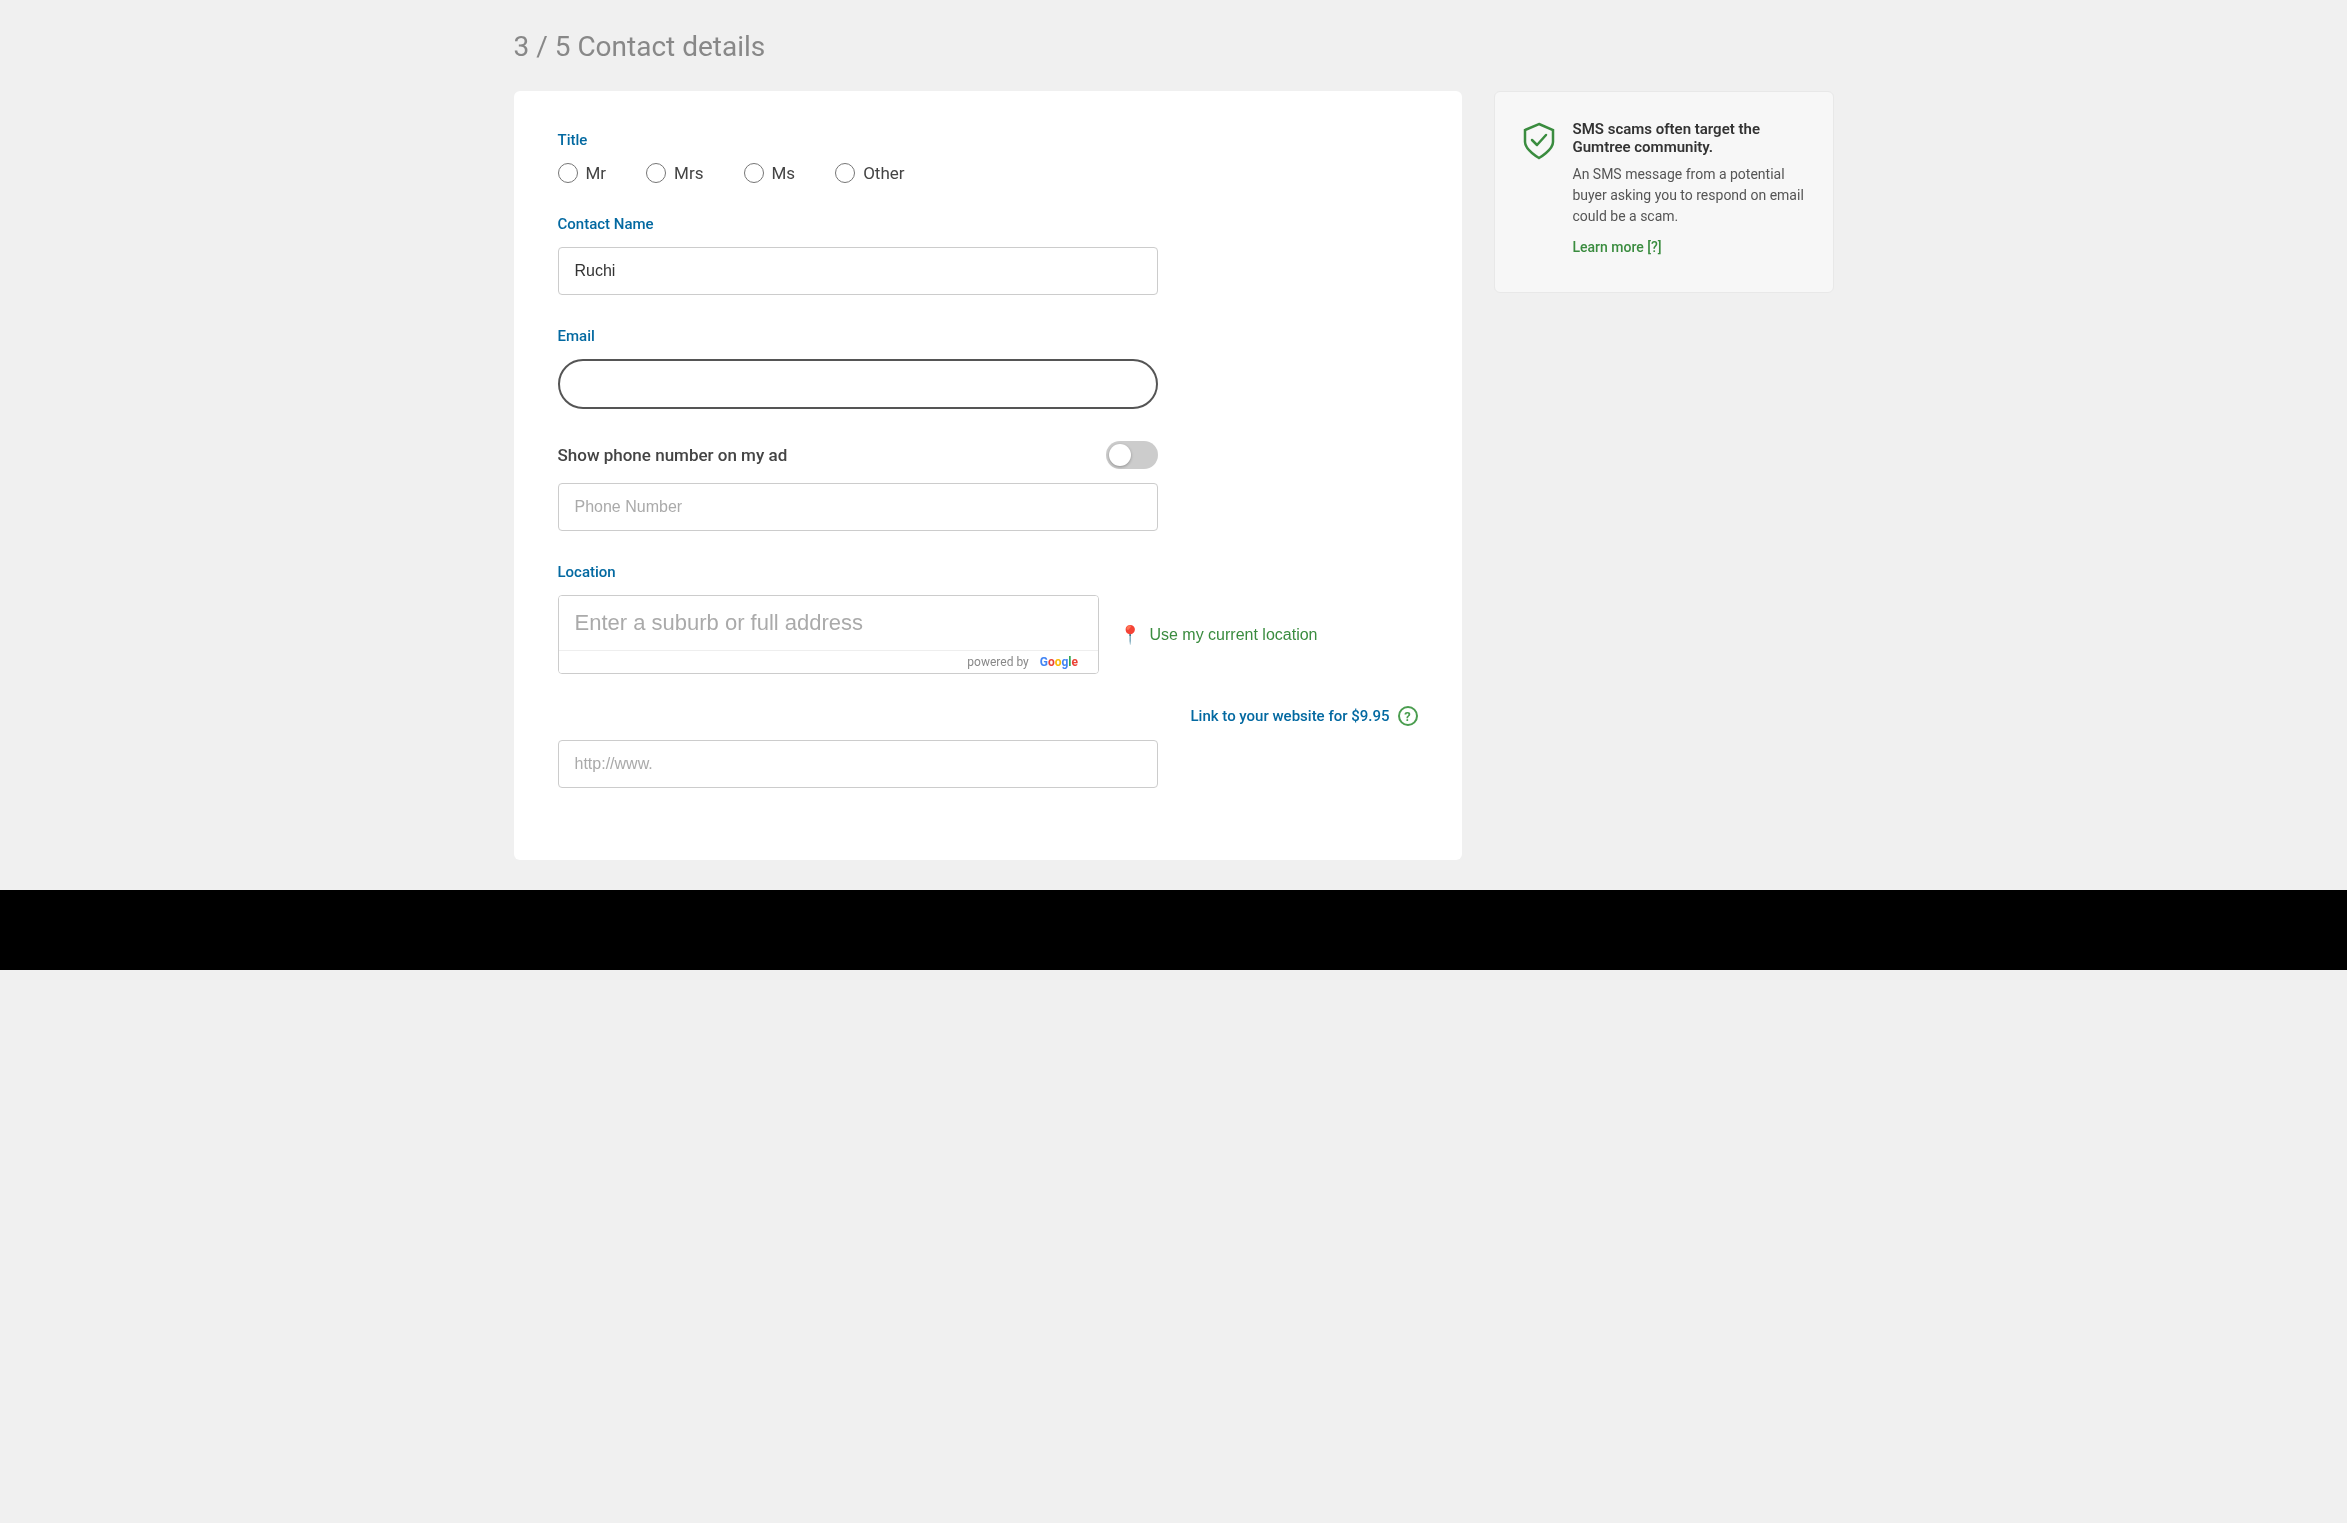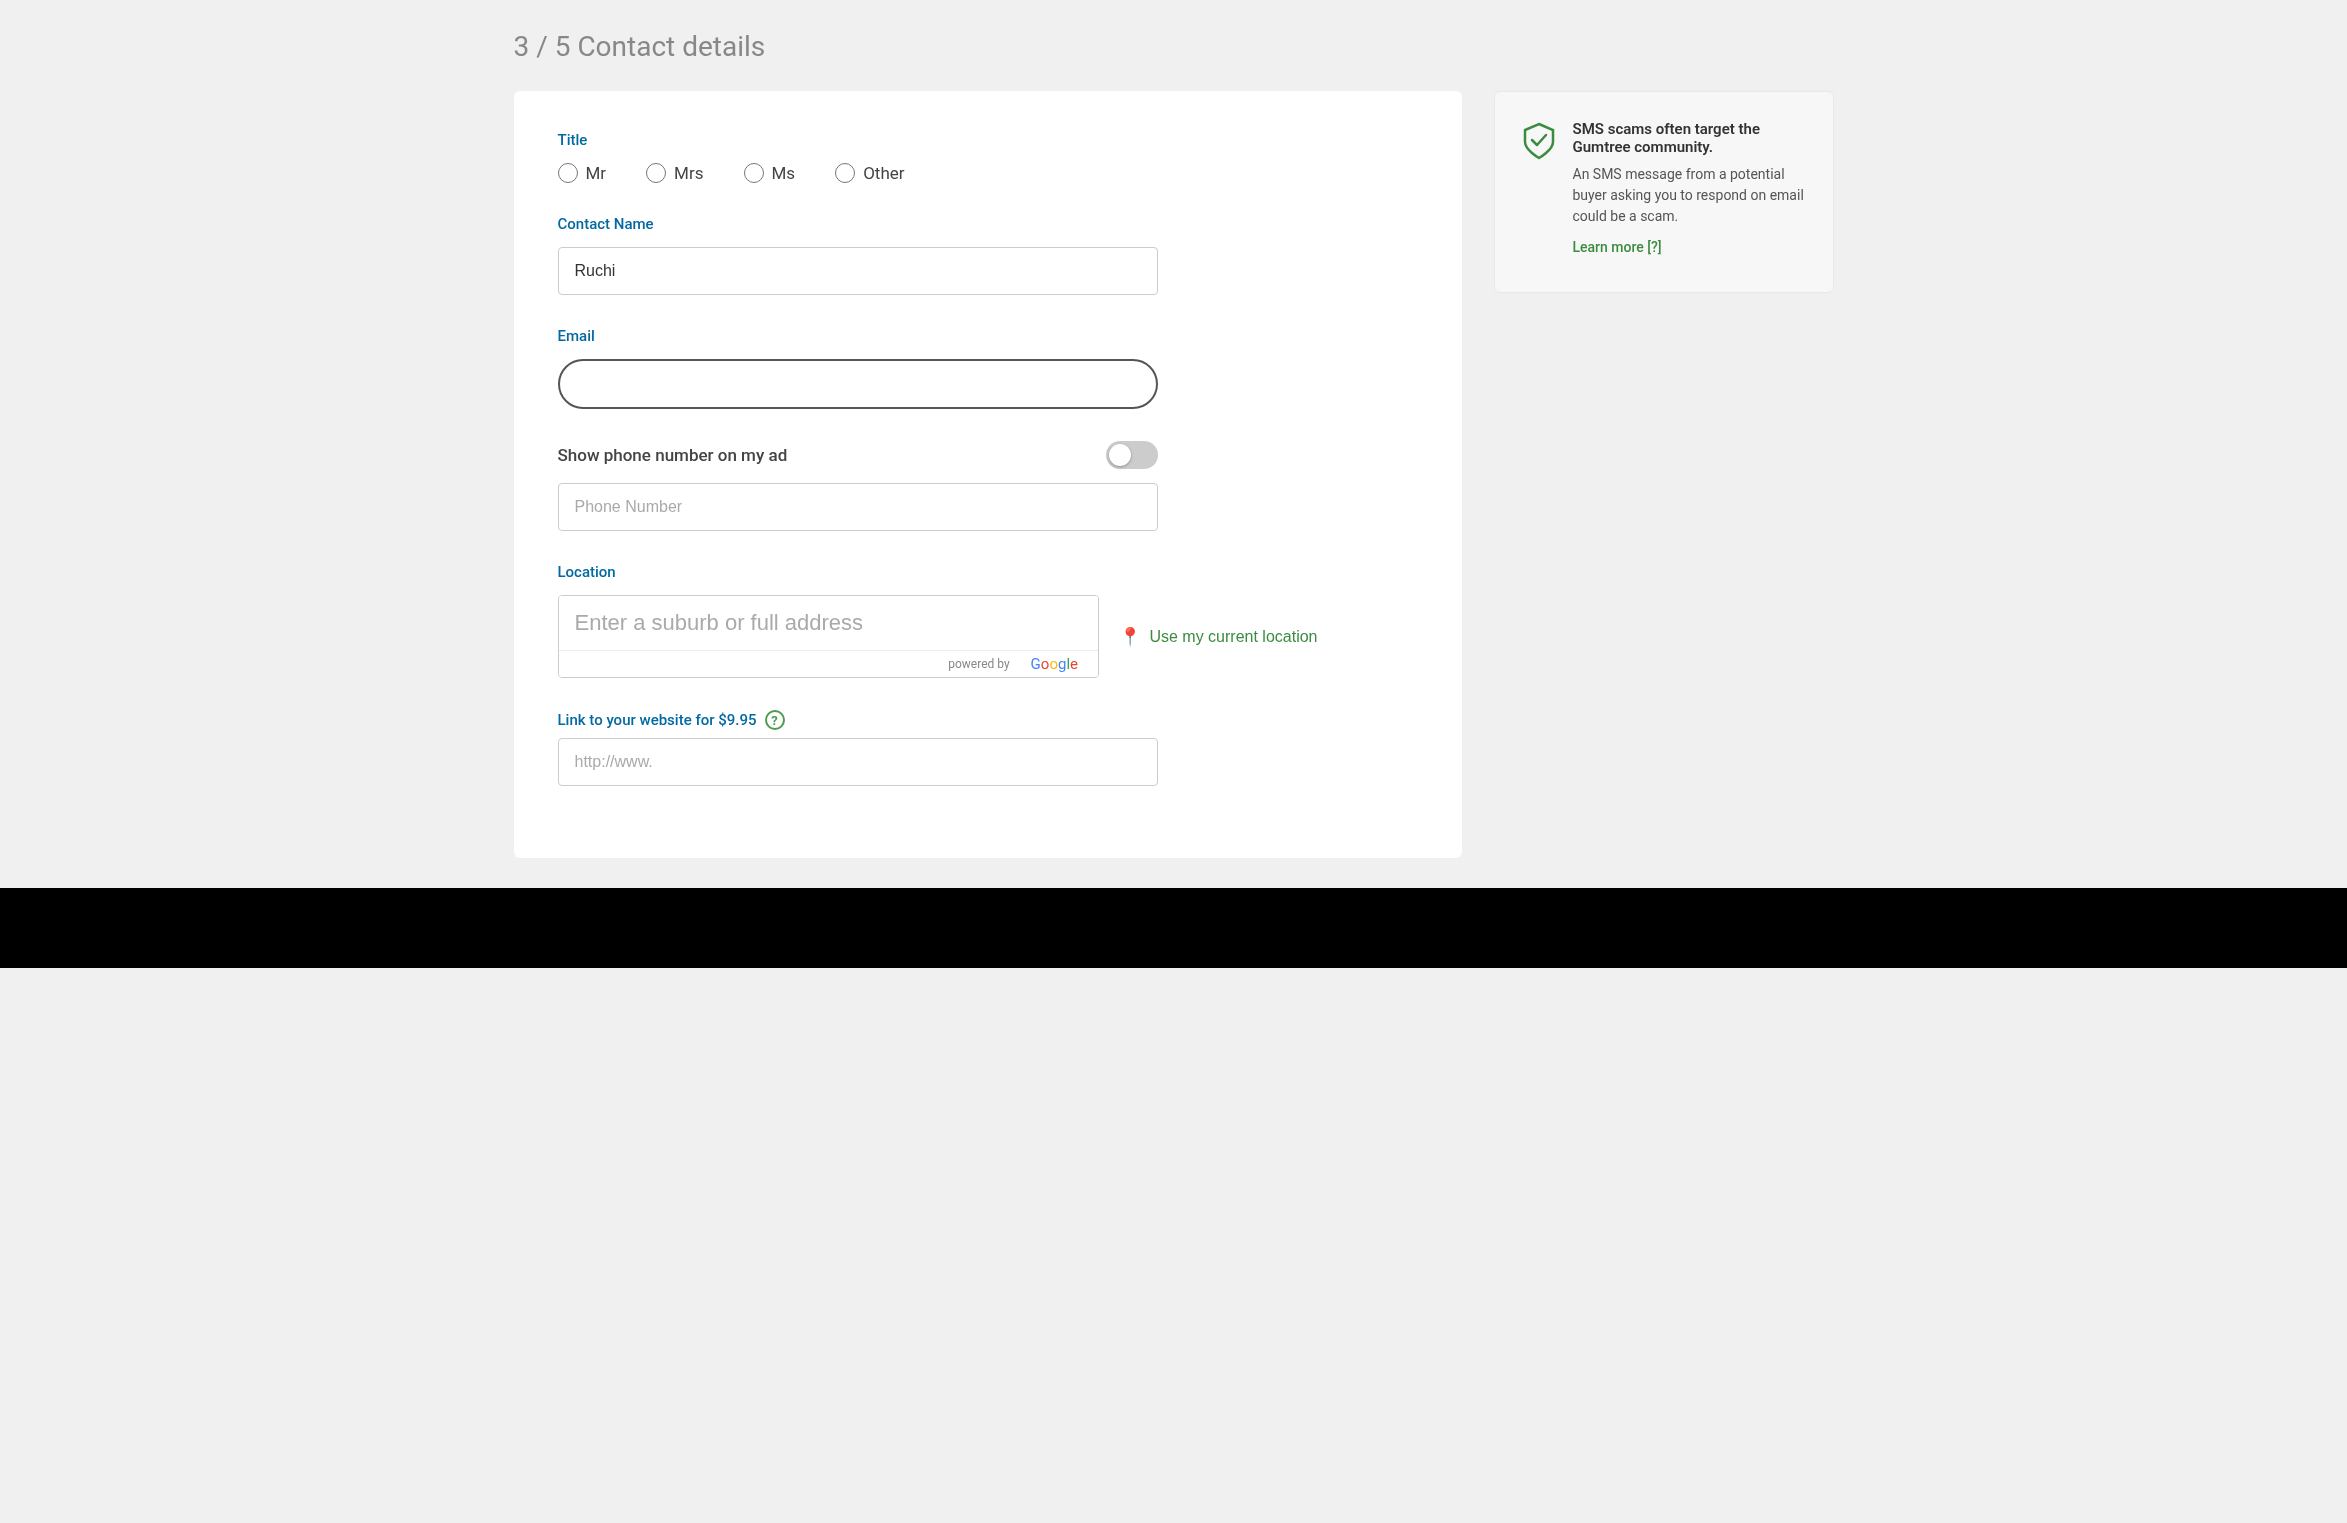--- a/index.html
+++ b/index.html
@@ -211,23 +211,22 @@
       padding: 4px 20px;
       background: #fff;
       border-top: 1px solid #eee;
       font-size: 12px;
       color: #888;
       align-items: center;
       gap: 4px;
     }
 
     .google-logo {
-      font-size: 15px;
-      font-weight: 400;
-      margin-left: 10px;
+      font-size: 12px;
+      font-weight: 700;
     }
 
     .google-blue { color: #4285f4; }
     .google-red { color: #ea4335; }
     .google-yellow { color: #fbbc04; }
     .google-green { color: #34a853; }
 
     .use-location-btn {
       display: flex;
       align-items: center;
@@ -245,21 +244,22 @@
     .pin-icon {
       color: #3a8c3f;
       font-size: 18px;
     }
 
     
     .website-label-row {
       display: flex;
       align-items: center;
       gap: 8px;
-      margin-bottom: 8px;
+      margin-bottom: 14px;
+      justify-content: flex-end;
     }
 
     .help-icon {
       width: 20px;
       height: 20px;
       border-radius: 50%;
       border: 2px solid #4a9d4f;
       color: #4a9d4f;
       display: flex;
       align-items: center;

